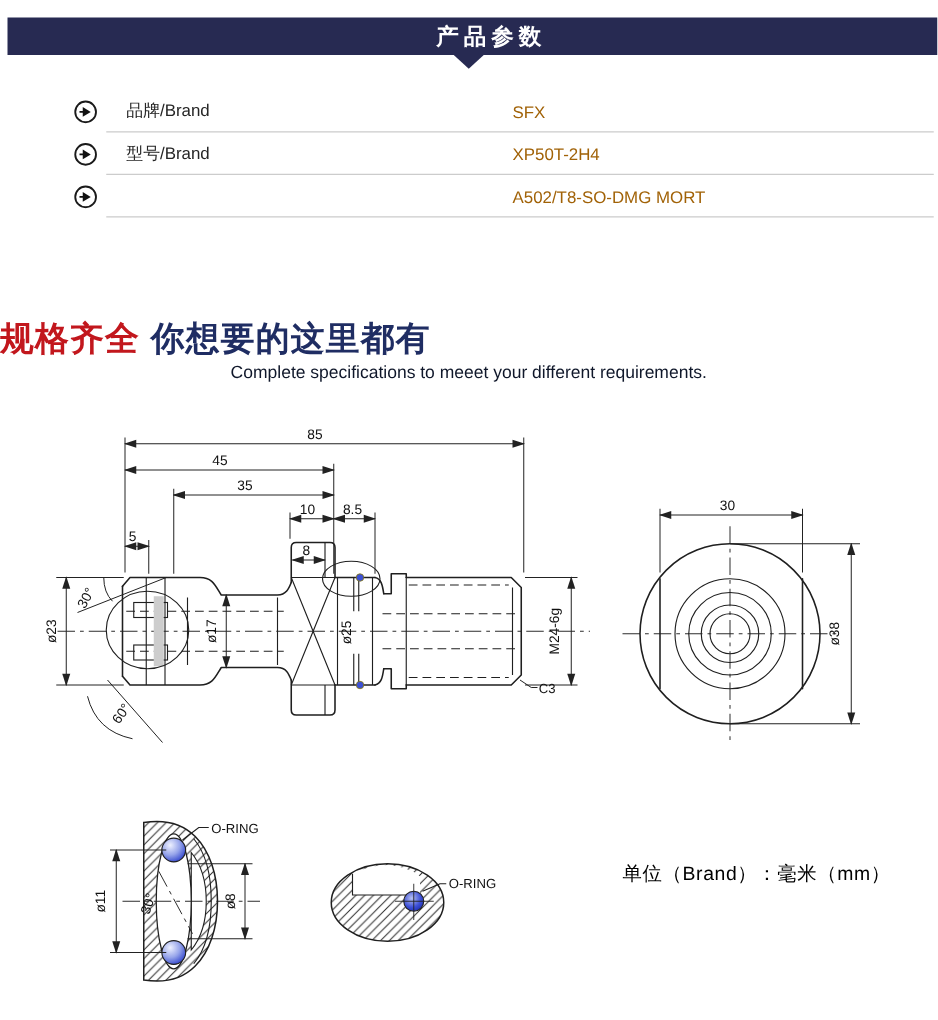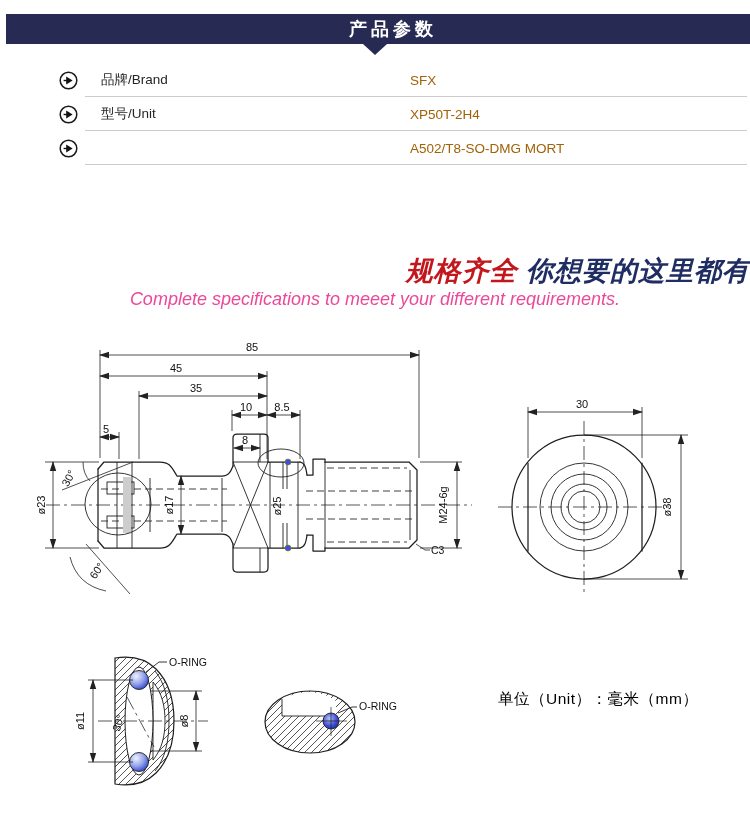--- a/index.html
+++ b/index.html
@@ -8,33 +8,33 @@
 
   
   .band{position:absolute;left:6px;top:14px;width:738px;height:30px;background:#272a52;
         display:flex;align-items:center;justify-content:center;padding-left:18px;}
   .band-title{color:#fff;font-size:18px;font-weight:bold;letter-spacing:4px;}
   .band-tri{position:absolute;left:363px;top:44px;width:0;height:0;
         border-left:12px solid transparent;border-right:12px solid transparent;
         border-top:11px solid #272a52;}
 
   
-  .spec{position:absolute;left:59px;top:63px;width:688px;}
+  .spec{position:absolute;left:59px;top:72px;width:688px;}
   .srow{position:relative;height:34px;display:flex;align-items:center;}
   .srow .divider{position:absolute;left:26px;right:0;bottom:0;height:1px;background:#cccccc;}
   .rowicon{width:19px;height:19px;flex:0 0 19px;}
   .slabel{margin-left:23px;font-size:13.5px;color:#252525;width:322px;white-space:nowrap;}
   .svalue{position:absolute;left:351px;font-size:13.5px;color:#a16207;white-space:nowrap;}
 
   
-  .headline{position:absolute;left:0;top:253px;width:750px;text-align:right;font-size:27px;
-        font-weight:600;letter-spacing:1px;white-space:nowrap;font-style:italic;}
+  .headline{position:absolute;left:0;top:253px;width:750px;text-align:left;font-size:27px;
+        font-weight:600;letter-spacing:1px;white-space:nowrap;}
   .hl-red{color:#c2171d;}
   .hl-blue{color:#1f2d63;}
-  .subline{position:absolute;left:0;top:289px;width:750px;text-align:center;font-size:18px;color:#ec4899;font-style:italic;}
+  .subline{position:absolute;left:0;top:289px;width:750px;text-align:center;font-size:14px;color:#0f172a;}
 
   
   .unit-note{position:absolute;left:498px;top:689px;font-size:15.5px;color:#000;letter-spacing:.5px;}
 
   
   #draw{position:absolute;left:0;top:330px;}
   .ol{fill:none;stroke:#1f1f1f;stroke-width:1.25;stroke-linejoin:round;stroke-linecap:round;}
   .tl{fill:none;stroke:#1f1f1f;stroke-width:0.9;}
   .dsh{fill:none;stroke:#1f1f1f;stroke-width:0.85;stroke-dasharray:7 4;}
   .cl{fill:none;stroke:#1f1f1f;stroke-width:0.75;stroke-dasharray:14 4 3 4;}
@@ -62,21 +62,21 @@
       <span class="slabel">品牌/Brand</span>
       <span class="svalue">SFX</span>
       <div class="divider"></div>
     </div>
     <div class="srow">
       <svg class="rowicon" viewBox="0 0 19 19">
           <circle cx="9.5" cy="9.5" r="8.3" fill="none" stroke="#1a1a1a" stroke-width="1.5"></circle>
           <polygon points="7.2,5.6 13.6,9.5 7.2,13.4" fill="#111"></polygon>
           <line x1="4.6" y1="9.5" x2="8" y2="9.5" stroke="#111" stroke-width="1.4"></line>
         </svg>
-      <span class="slabel">型号/Unit</span>
+      <span class="slabel">型号/Brand</span>
       <span class="svalue">XP50T-2H4</span>
       <div class="divider"></div>
     </div>
     <div class="srow">
       <svg class="rowicon" viewBox="0 0 19 19">
           <circle cx="9.5" cy="9.5" r="8.3" fill="none" stroke="#1a1a1a" stroke-width="1.5"></circle>
           <polygon points="7.2,5.6 13.6,9.5 7.2,13.4" fill="#111"></polygon>
           <line x1="4.6" y1="9.5" x2="8" y2="9.5" stroke="#111" stroke-width="1.4"></line>
         </svg>
       <span class="svalue">A502/T8-SO-DMG MORT</span>
@@ -237,15 +237,15 @@
       <path d="M282,699 Q296,692 310,692 Q326,693 336,701 L336,716 L282,716 Z" fill="#ffffff" stroke="none"></path>
       <ellipse cx="310" cy="722" rx="45" ry="31" fill="none" stroke="#1f1f1f" stroke-width="1.2"></ellipse>
       <path class="tl" d="M282,699 L282,716 L336,716"></path>
       <circle cx="331" cy="721" r="8" fill="url(#orgrad2)" stroke="#1f1f1f" stroke-width="0.9"></circle>
       <path d="M331,707 L331,736 M316,721 L347,721" stroke="#1f1f1f" stroke-width="0.7" fill="none"></path>
       <path class="tl" d="M338,713 L352,707 L357,707"></path>
       <text class="dts" x="359" y="710">O-RING</text>
     </g>
   </svg>
 
-  <div class="unit-note">单位（Unit）：毫米（mm）</div>
+  <div class="unit-note">单位（Brand）：毫米（mm）</div>
 
 </div>
 
 </body></html>

